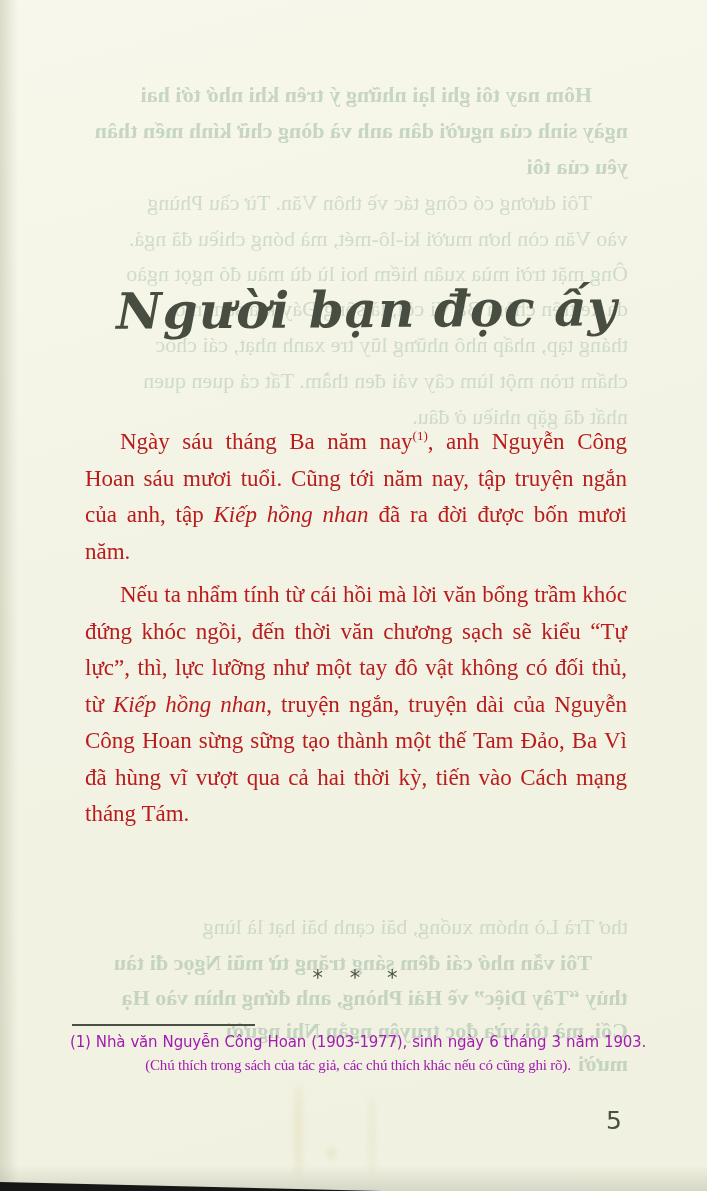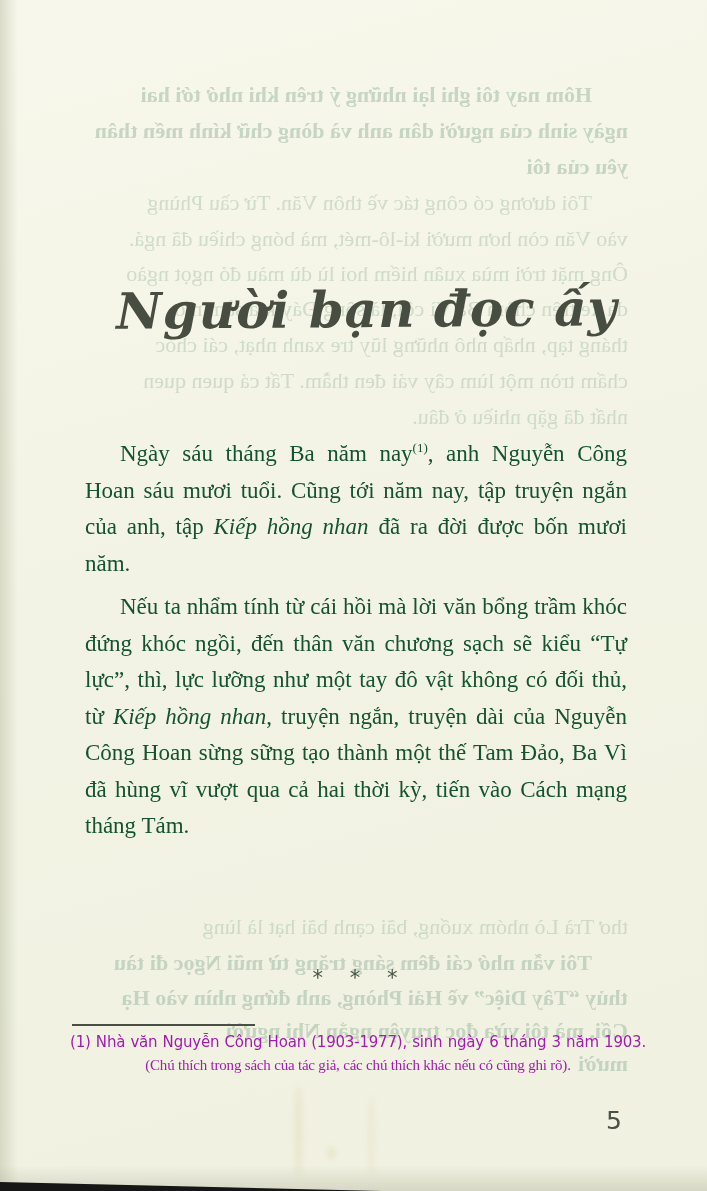--- a/index.html
+++ b/index.html
@@ -42,22 +42,22 @@
   .ghost-line.bold{font-weight:700;color:rgba(140,172,148,.44);}
   .ghost-line.indent{padding-left:36px;box-sizing:border-box;}
   
   .chapter-title{
     position:absolute;left:116px;top:280px;
     font-family:"DejaVu Serif", serif;font-style:italic;font-weight:700;
     font-size:50px;letter-spacing:1px;color:#484d41;
     transform:rotate(-.4deg);
   }
   .body-text{
-    position:absolute;left:85px;top:436px;width:542px;
-    font-size:23px;line-height:36.5px;color:#14532d;
+    position:absolute;left:85px;top:424px;width:542px;
+    font-size:23px;line-height:36.5px;color:#b91c1c;
     text-align:justify;
   }
   .body-text p{margin:0 0 7px 0;text-indent:35px;}
   .body-text i{font-style:italic;}
   .body-text sup{font-size:13px;line-height:0;vertical-align:super;}
   .separator{
     position:absolute;left:85px;top:966px;width:542px;
     text-align:center;font-size:21px;color:#4a5046;
     word-spacing:16px;letter-spacing:2px;font-family:"DejaVu Sans", sans-serif;
   }
@@ -100,21 +100,21 @@
     <div class="ghost-line bold indent" style="top: 948px;">Tôi vẫn nhớ cái đêm sáng trăng từ mũi Ngọc đi tàu</div>
     <div class="ghost-line bold" style="top: 983px;">thủy “Tây Diệc” về Hải Phòng, anh đứng nhìn vào Hạ</div>
     <div class="ghost-line bold" style="top: 1016px;">Cối, mà tôi vừa đọc truyện ngắn Nhi người</div>
     <div class="ghost-line bold" style="top: 1049px;">mười</div>
   </div>
 
 <div class="chapter-title">Người bạn đọc ấy</div>
 
 <div class="body-text">
   <p><span>Ngày sáu tháng Ba năm nay</span><sup>(1)</sup><span>, anh Nguyễn Công Hoan sáu mươi tuổi. Cũng tới năm nay, tập truyện ngắn của anh, tập </span><i>Kiếp hồng nhan</i><span> đã ra đời được bốn mươi năm.</span></p>
-  <p><span>Nếu ta nhẩm tính từ cái hồi mà lời văn bổng trầm khóc đứng khóc ngồi, đến thân văn chương sạch sẽ kiểu “Tự lực”, thì, lực lưỡng như một tay đô vật không có đối thủ, từ </span><i>Kiếp hồng nhan</i><span>, truyện ngắn, truyện dài của Nguyễn Công Hoan sừng sững tạo thành một thế Tam Đảo, Ba Vì đã hùng vĩ vượt qua cả hai thời kỳ, tiến vào Cách mạng tháng Tám.</span></p>
+  <p><span>Nếu ta nhẩm tính từ cái hồi mà lời văn bổng trầm khóc đứng khóc ngồi, đến thời văn chương sạch sẽ kiểu “Tự lực”, thì, lực lưỡng như một tay đô vật không có đối thủ, từ </span><i>Kiếp hồng nhan</i><span>, truyện ngắn, truyện dài của Nguyễn Công Hoan sừng sững tạo thành một thế Tam Đảo, Ba Vì đã hùng vĩ vượt qua cả hai thời kỳ, tiến vào Cách mạng tháng Tám.</span></p>
 </div>
 
 <div class="separator">* * *</div>
 
 <div class="footnote-rule"></div>
 <div class="footnote">
   <div class="fn-line1">(1) Nhà văn Nguyễn Công Hoan (1903-1977), sinh ngày 6 tháng 3 năm 1903.</div>
   <div class="fn-line2">(Chú thích trong sách của tác giả, các chú thích khác nếu có cũng ghi rõ).</div>
 </div>
 

